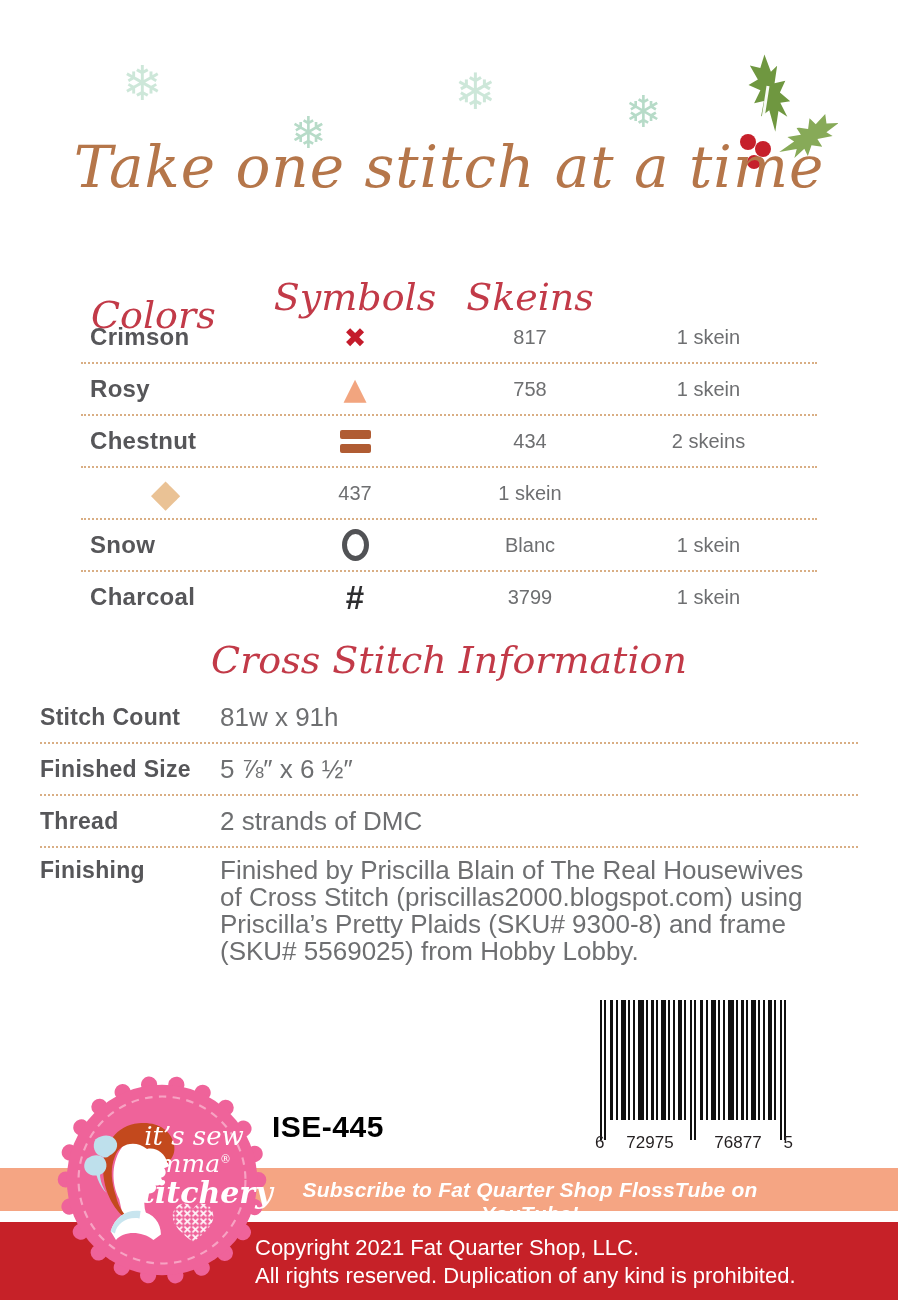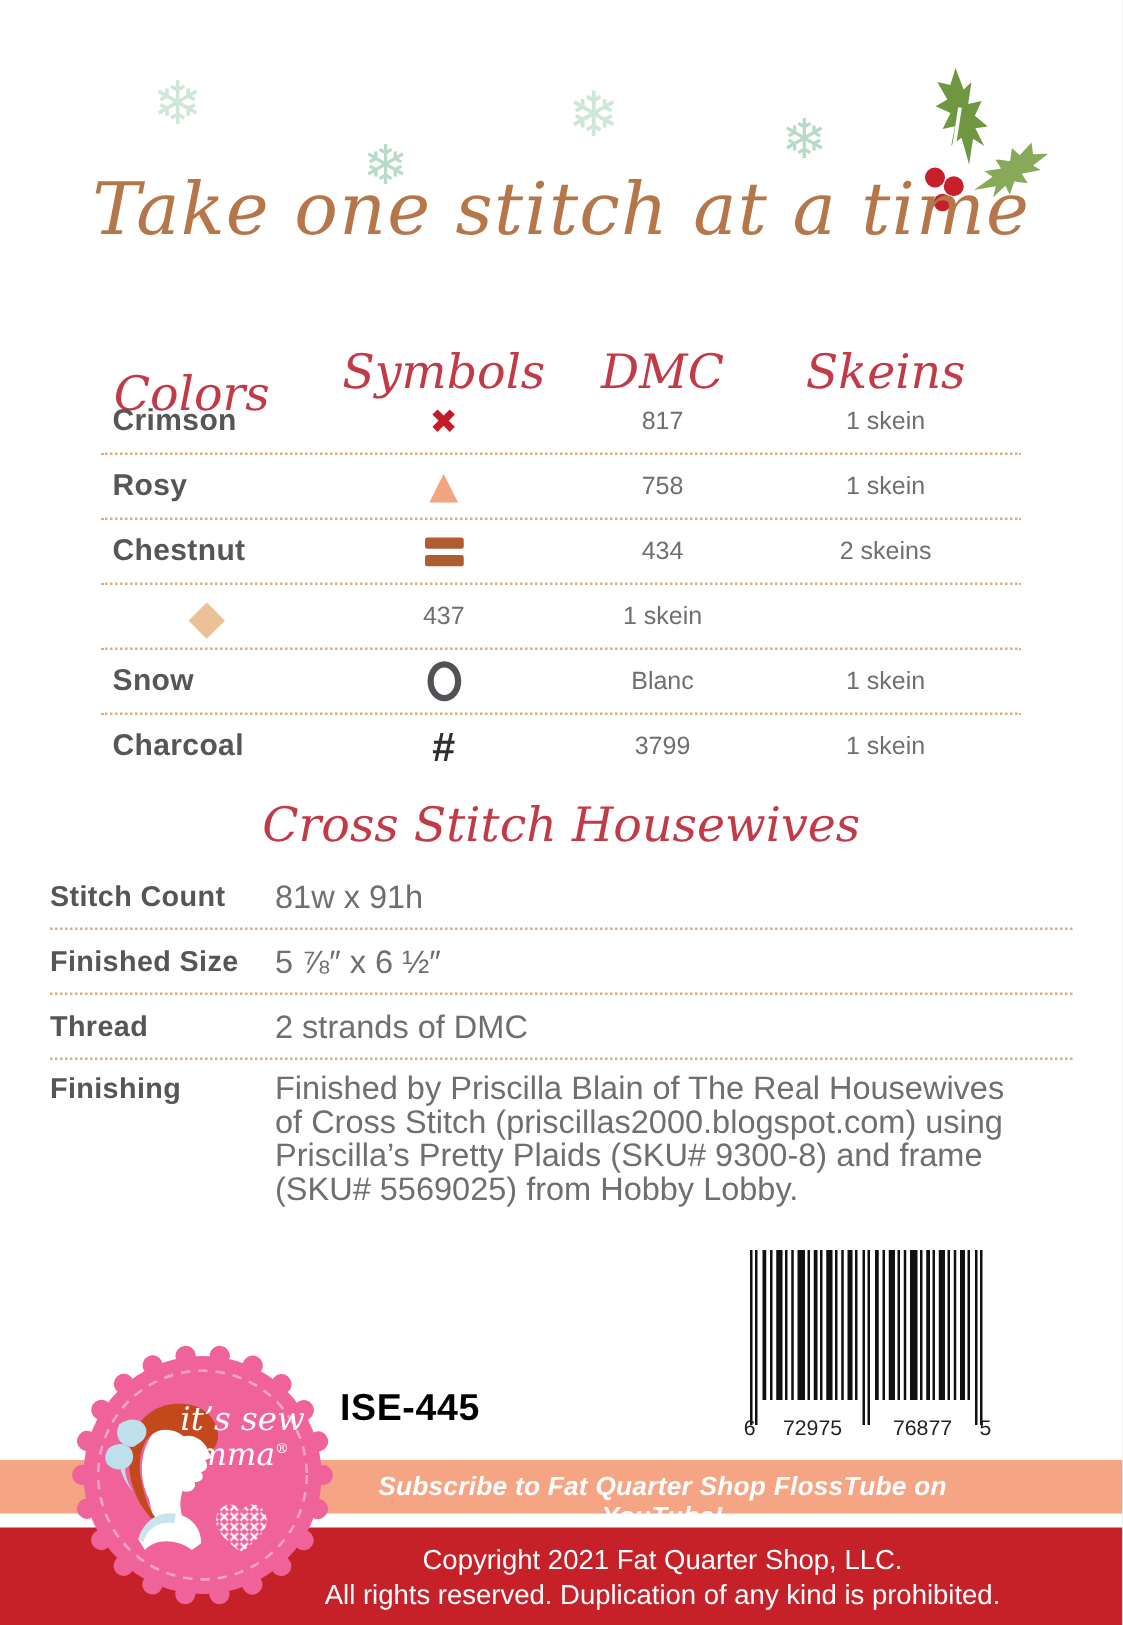--- a/index.html
+++ b/index.html
@@ -54,21 +54,21 @@
   #sku{left:272px;top:1110px;font-size:30px;font-weight:bold;color:#000000;letter-spacing:.5px;}
   #barcode{left:594px;top:1000px;}
   #barcode text{font-size:17px;fill:#231f20;font-family:"Liberation Sans",sans-serif;}
 
   
   #band-salmon{left:0;top:1168px;width:898px;height:43px;background:#f5a583;}
   #band-gap{left:0;top:1211px;width:898px;height:11px;background:#ffffff;}
   #band-red{left:0;top:1222px;width:898px;height:78px;background:#c62128;}
   #banner-text{left:255px;top:1178px;width:550px;text-align:center;
     color:#ffffff;font-size:21px;font-weight:bold;letter-spacing:.2px;font-style:italic;}
-  #footer-text{left:255px;top:1234px;width:550px;text-align:center;
+  #footer-text{left:255px;top:1234px;width:550px;
     color:#ffffff;font-size:22px;line-height:28px;}
 
   
   #badge{left:55px;top:1073px;width:214px;height:214px;}
   .badge-text{position:absolute;color:#ffffff;text-align:center;white-space:nowrap;
     transform:translateX(-50%);font-family:"DejaVu Serif",serif;font-style:italic;}
   #badge-line1{left:139px;top:48px;font-size:26px;}
   #badge-line2{left:132px;top:76px;font-size:25px;}
   #badge-line2 sup{font-size:11px;font-style:normal;}
   #badge-line3{left:141px;top:102px;font-size:30px;font-weight:bold;}
@@ -94,21 +94,20 @@
     <circle cx="40" cy="92" r="8" fill="#c6202b"></circle>
     <circle cx="55" cy="99" r="8" fill="#c6202b"></circle>
     <circle cx="46" cy="112" r="7" fill="#c6202b"></circle>
   </svg>
 
   <div class="abs script" id="main-title">Take one stitch at a time</div>
 
   <div class="abs floss-grid script" id="floss-head">
     <div class="hcell first">Colors</div>
     <div class="hcell">Symbols</div>
-    <div class="hcell">DMC</div>
     <div class="hcell">Skeins</div>
   </div>
 
   <div class="abs" id="floss-rows">
 
     <div class="floss-grid floss-row">
       <div class="cname">Crimson</div>
       <div class="csym">
           <span class="sym-x">✖</span>
         </div>
@@ -157,21 +156,21 @@
     <div class="floss-grid floss-row">
       <div class="cname">Charcoal</div>
       <div class="csym">
           <span class="sym-hash">#</span>
         </div>
       <div class="cdmc">3799</div>
       <div class="cskein">1 skein</div>
     </div>
   </div>
 
-  <div class="abs script" id="info-heading">Cross Stitch Housewives</div>
+  <div class="abs script" id="info-heading">Cross Stitch Information</div>
 
   <div class="abs" id="info-rows">
     <div class="info-row">
       <div class="ilabel">Stitch Count</div>
       <div class="ivalue">81w x 91h</div>
     </div>
     <div class="info-row">
       <div class="ilabel">Finished Size</div>
       <div class="ivalue">5 ⅞″ x 6 ½″</div>
     </div>
@@ -266,15 +265,16 @@
         <path fill="#bee0ec" d="M44,80 C40,92 42,104 48,112 C42,106 36,94 38,82 Z"></path>
         <path fill="#ffffff" d="M52,148 C56,134 68,127 80,129 C92,131 99,140 99,151 L92,156 C80,147 64,148 57,156 Z"></path>
         <path fill="#bee0ec" d="M52,148 C56,134 68,127 80,129 L79,136 C68,134 58,140 56,150 Z" opacity="0.85"></path>
       </g>
 
       <path fill="url(#xpat)" d="M129,158 C119,150 110,143 110,134 C110,127 115,122 121,122 C125,122 128,125 129,128
            C130,125 133,122 137,122 C143,122 148,127 148,134 C148,143 139,150 129,158 Z"></path>
     </svg>
     <span class="badge-text" id="badge-line1">it’s sew</span>
     <span class="badge-text" id="badge-line2"><span>emma</span><sup>®</sup></span>
+    <span class="badge-text" id="badge-line3">Stitchery</span>
   </div>
 
 </div>
 
 </body></html>

